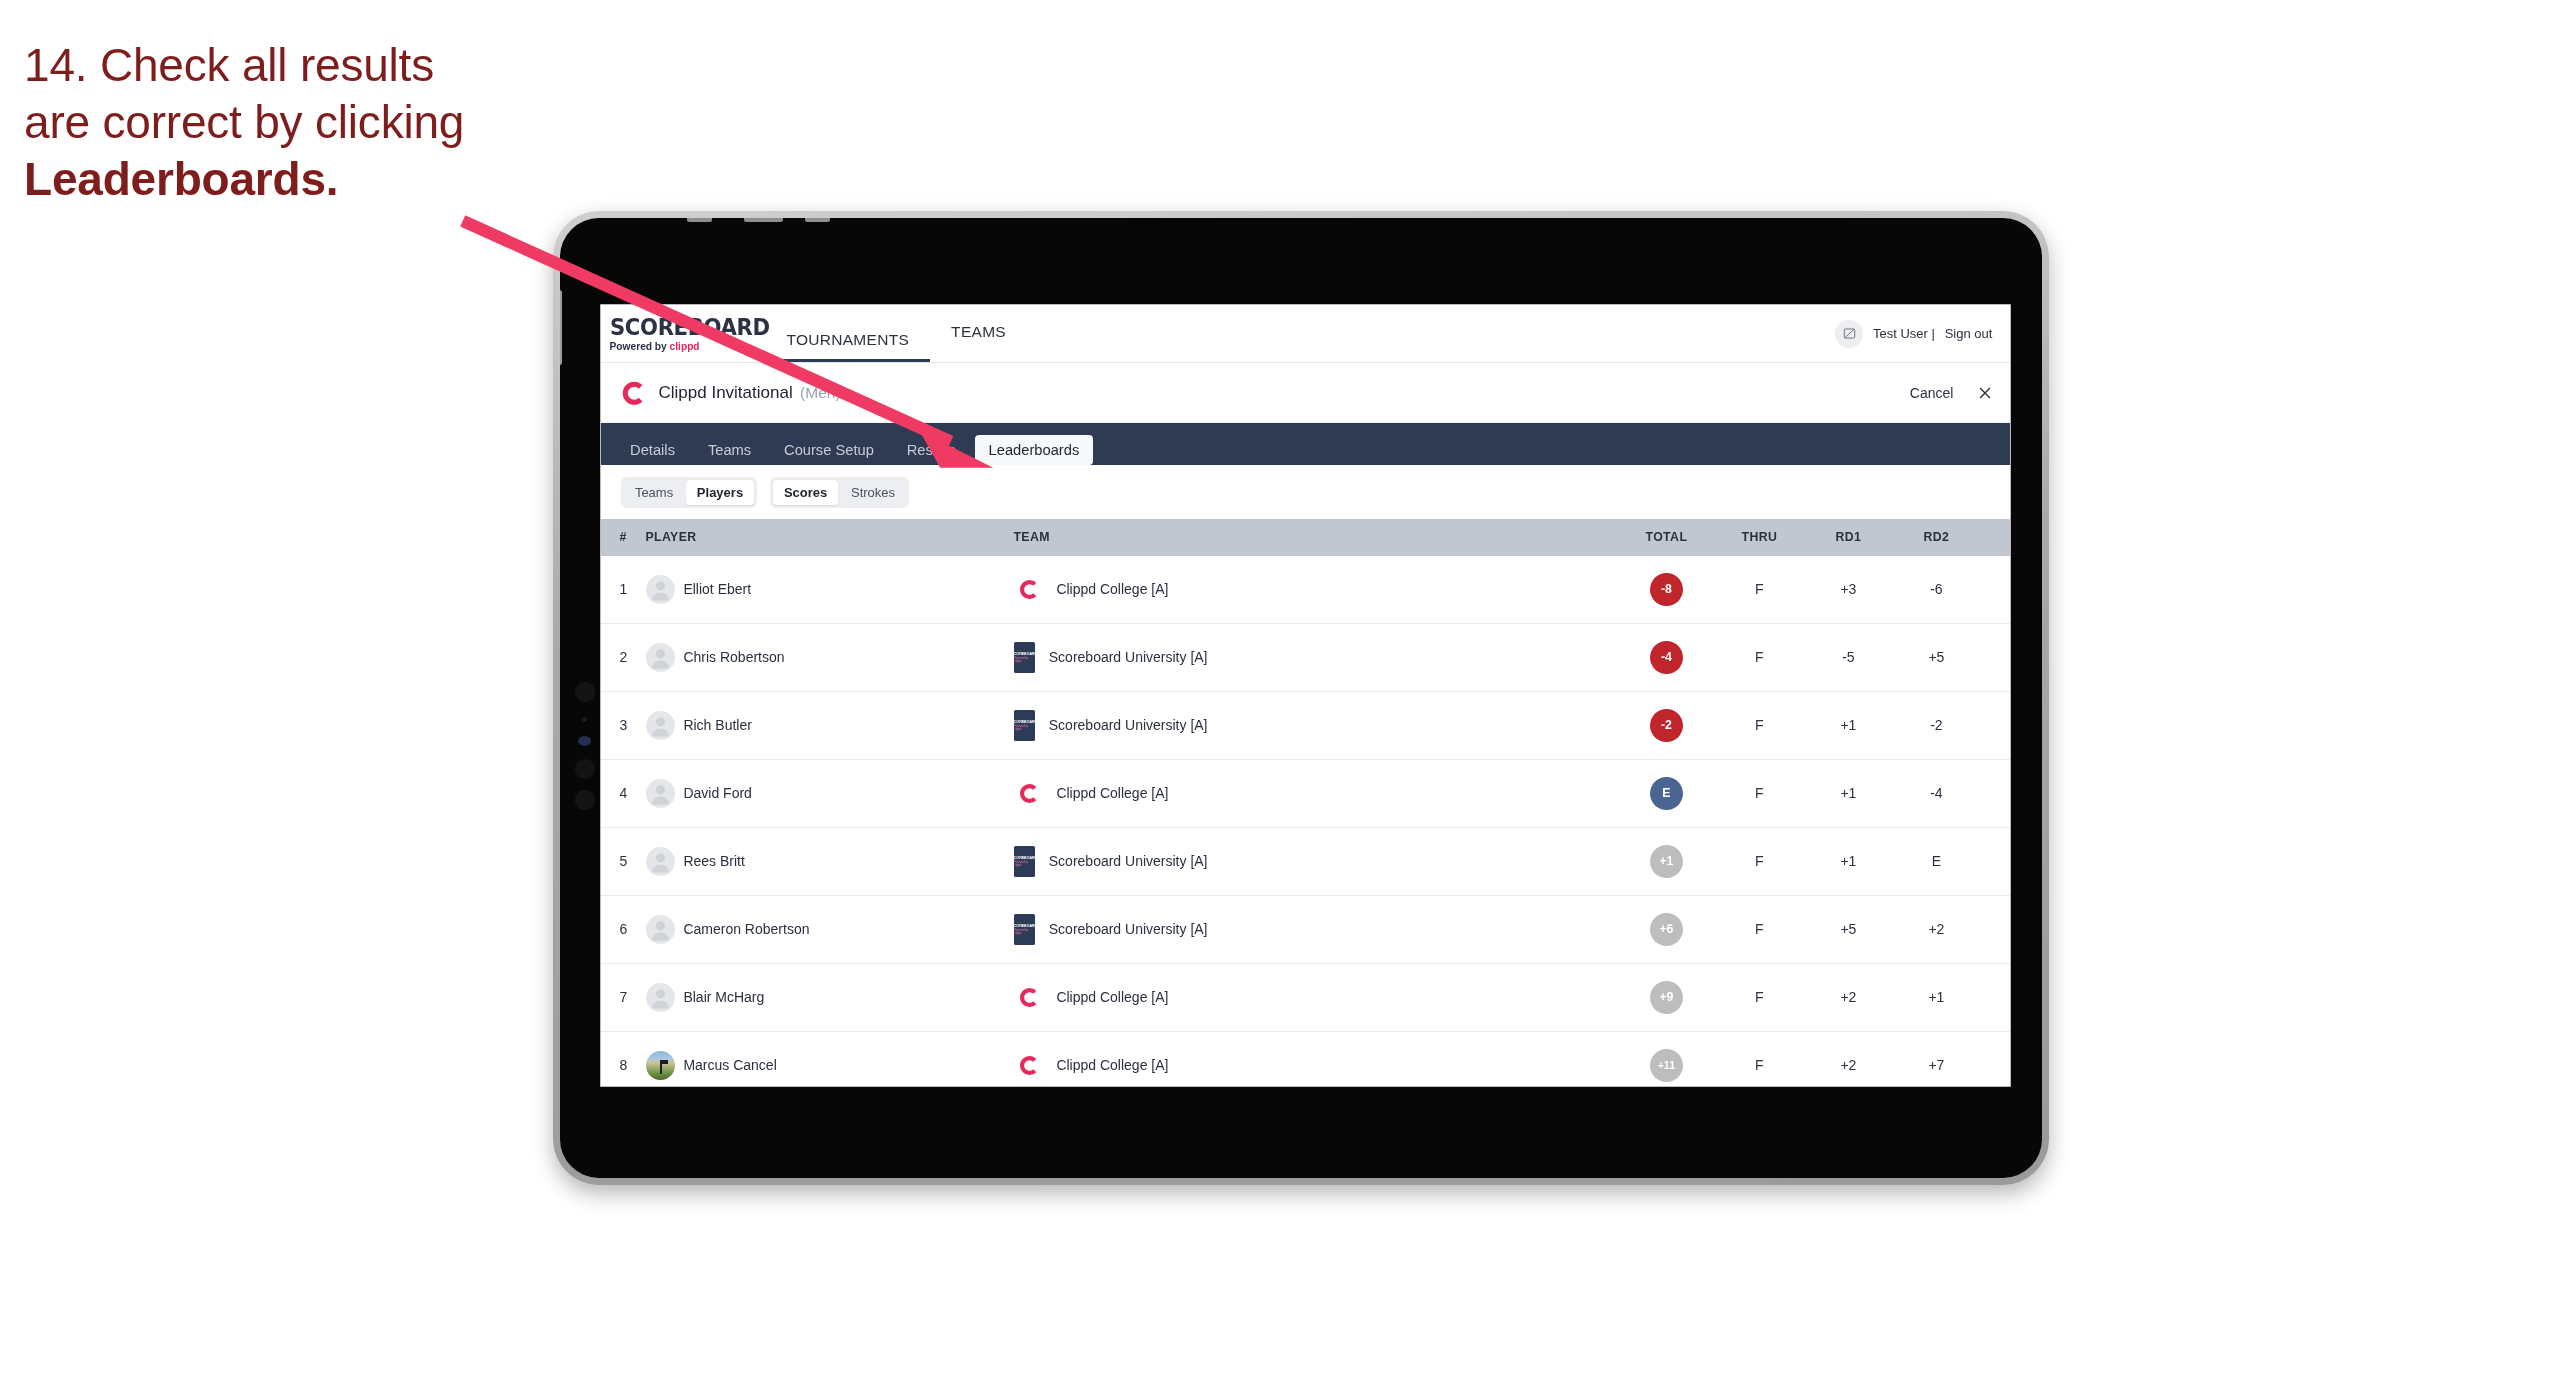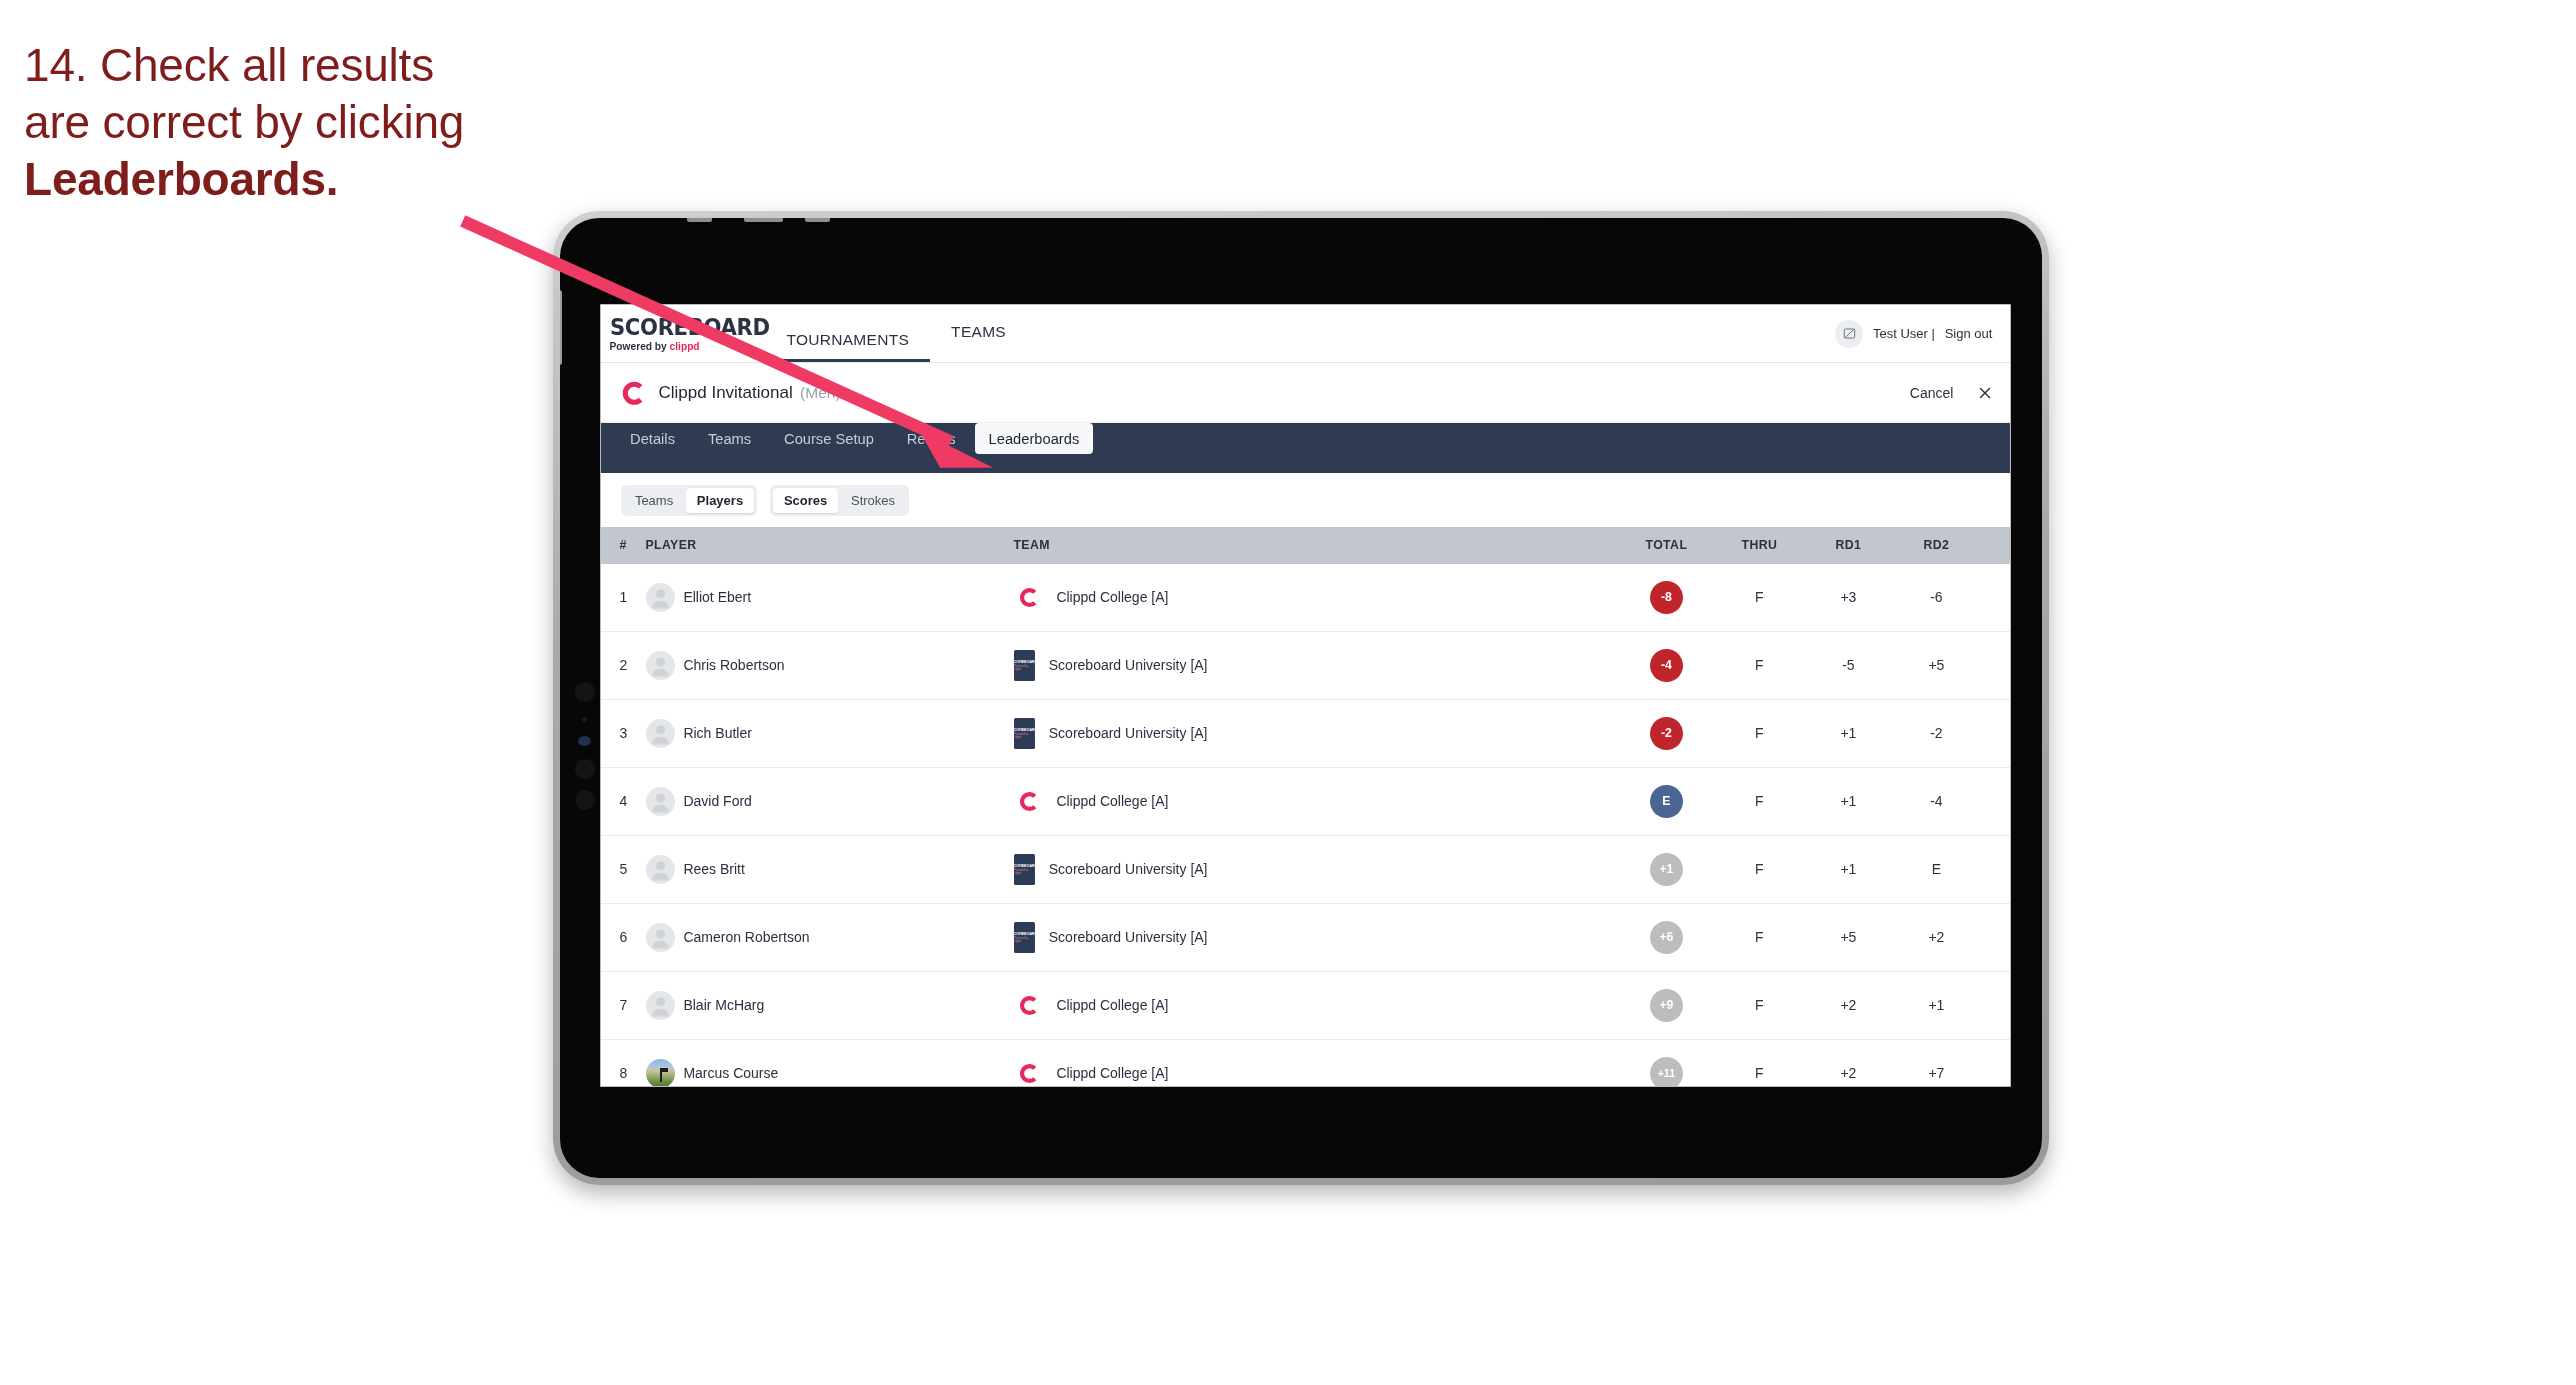--- a/index.html
+++ b/index.html
@@ -187,23 +187,23 @@
   .cancel-wrap {
     margin-left: auto;
     display: flex; align-items: center; gap: 25px;
     cursor: pointer;
   }
   .cancel-text { font-size: 14px; color: #2c3140; }
 
   
   .tabstrip {
     background: #2f3b52;
-    height: 50px;
-    display: flex;
-    align-items: flex-start;
+    height: 42px;
+    display: flex;
+    align-items: flex-end;
     padding: 0 14.7px;
     gap: 4.9px;
   }
   .tab {
     font-size: 14.7px;
     color: #c7ccd6;
     padding: 7.4px 14px;
     border-radius: 4.1px;
     cursor: pointer;
     white-space: nowrap;
@@ -633,21 +633,21 @@
               <td class="td-center td-rd">+1</td>
               <td class="td-center td-rd">+6</td>
             </tr>
             <tr>
               <td class="td-rank">8</td>
               <td>
                 <div class="player-cell">
                   <div class="p-avatar photo">
                     <div class="flag"></div>
                   </div>
-                  <span class="p-name">Marcus Course</span>
+                  <span class="p-name">Marcus Cancel</span>
                 </div>
               </td>
               <td>
                 <div class="team-cell">
                   <div class="team-logo">
                     <svg viewBox="0 0 30 30" width="21" height="21">
                       <path d="M24 7.6A10.6 10.6 0 1 0 24 22.4" stroke="#e8275a" stroke-width="6" fill="none"></path>
                     </svg>
                   </div>
                   <span class="team-name">Clippd College [A]</span>

